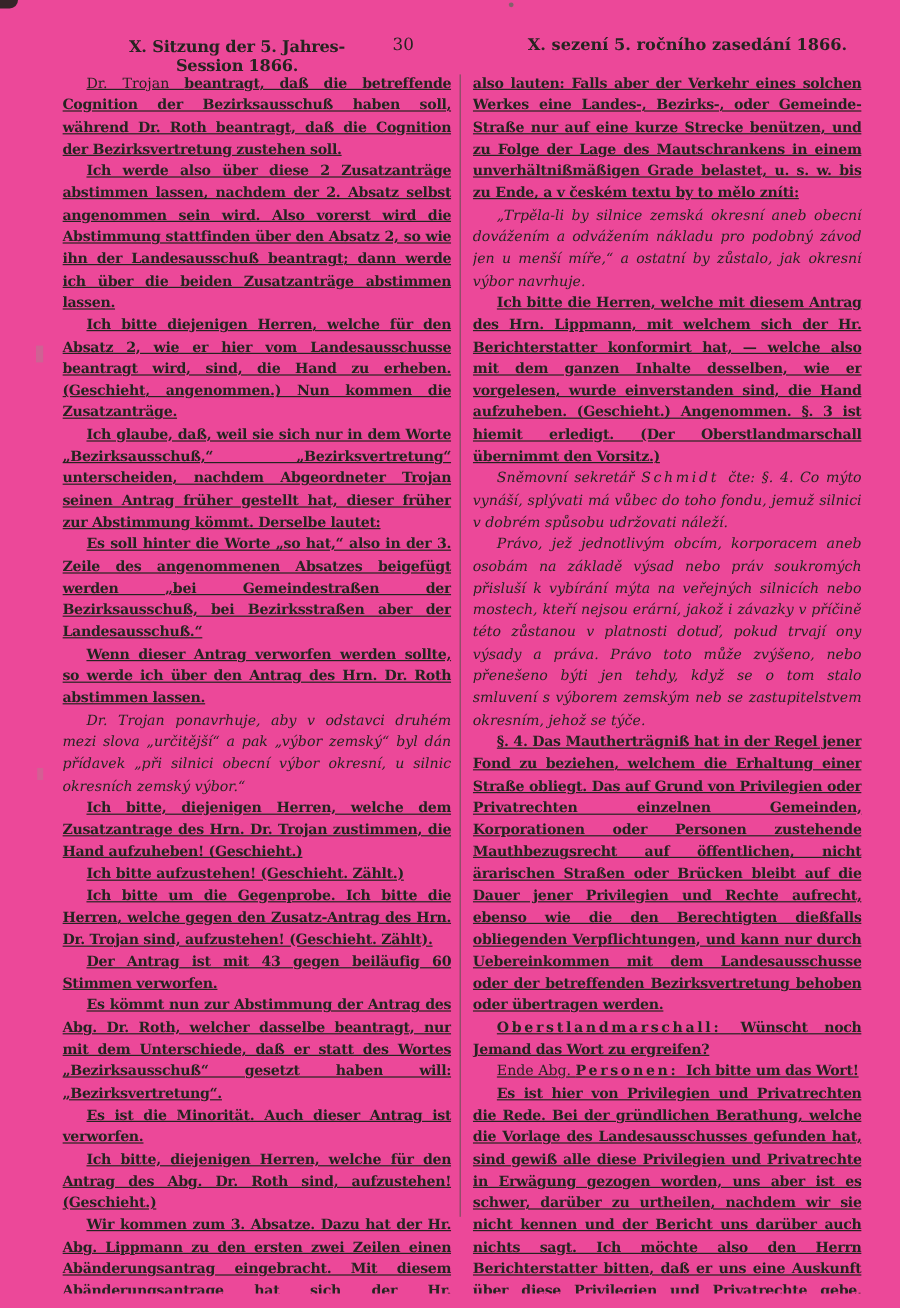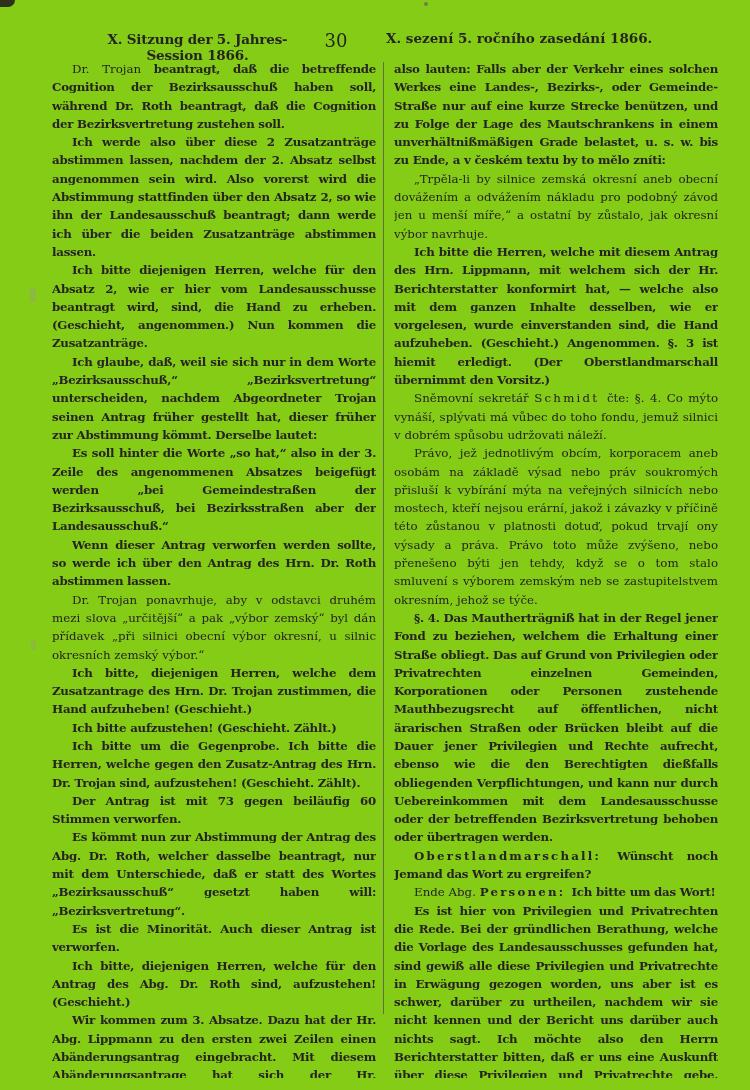--- a/index.html
+++ b/index.html
@@ -1,51 +1,51 @@
 <!DOCTYPE html>
 <html><head>
 <meta charset="utf-8">
 <style>
   html,body { margin:0; padding:0; background:#e9e7e2; }
   .page {
     position:relative; width:750px; height:1090px; margin:0 auto;
-    background:#84cc16; overflow:hidden; color:#262421;
+    background:#ec4899; overflow:hidden; color:#262421;
     font-family:"DejaVu Serif", serif;
   }
   
   .corner-smudge { position:absolute; top:0; left:0; width:15px; height:7px;
     background:#23201d; border-radius:0 0 8px 0; opacity:.9; }
   .top-speck { position:absolute; top:2px; left:424px; width:4px; height:4px;
     background:#6a675f; border-radius:50%; opacity:.8; }
   .margin-speck-1 { position:absolute; top:288px; left:30px; width:6px; height:14px;
     background:#9a968c; opacity:.35; }
   .margin-speck-2 { position:absolute; top:640px; left:31px; width:5px; height:10px;
     background:#9a968c; opacity:.3; }
 
   
   .h-left  { position:absolute; top:31px; left:80px;  width:235px; text-align:center; }
   .h-num   { position:absolute; top:30px; left:318px; width:36px;  text-align:center; }
-  .h-right { position:absolute; top:30px; left:386px; width:300px; text-align:left; }
+  .h-right { position:absolute; top:30px; left:406px; width:300px; text-align:right; }
   .h-left  { font-size:13.5px; font-weight:700; letter-spacing:-0.2px; }
-  .h-num   { font-size:18px;   font-weight:400; }
+  .h-num   { font-size:14px;   font-weight:400; }
   .h-right { font-size:13.5px; font-weight:700; }
 
   
   .divider { position:absolute; top:62px; left:383px; width:1px; height:952px;
     background:#55524c; opacity:.75; }
 
   
   .col { position:absolute; top:60px; width:324px; height:1018px; overflow:hidden;
     text-align:justify; font-size:11.8px; line-height:18.3px; }
   .col-left  { left:52px; }
   .col-right { left:394px; }
 
   p.para { margin:0; }
-  .fraktur { font-family:"DejaVu Serif", serif; font-weight:700; letter-spacing:-0.25px; }
-  .antiqua { font-family:"DejaVu Serif", serif; font-weight:400; letter-spacing:0; }
+  .fraktur { font-family:"DejaVu Serif", serif; font-weight:700; letter-spacing:-0.25px;text-decoration:underline; }
+  .antiqua { font-family:"DejaVu Serif", serif; font-weight:400; letter-spacing:0;font-style:italic; }
   .indent  { text-indent:1.7em; }
   span.pre-lead { font-weight:400; letter-spacing:0; }
   span.lead.spaced { letter-spacing:2.2px; }
   span.lead.roman  { font-weight:400; letter-spacing:0; }
 </style>
 </head>
 <body>
 
 <div class="page">
 
@@ -64,21 +64,21 @@
       <p class="para fraktur indent"><span class="lead roman">Dr. Trojan </span>beantragt, daß die betreffende Cognition der Bezirksausschuß haben soll, während Dr. Roth beantragt, daß die Cognition der Bezirksvertretung zustehen soll.</p>
       <p class="para fraktur indent">Ich werde also über diese 2 Zusatzanträge abstimmen lassen, nachdem der 2. Absatz selbst angenommen sein wird. Also vorerst wird die Abstimmung stattfinden über den Absatz 2, so wie ihn der Landesausschuß beantragt; dann werde ich über die beiden Zusatzanträge abstimmen lassen.</p>
       <p class="para fraktur indent">Ich bitte diejenigen Herren, welche für den Absatz 2, wie er hier vom Landesausschusse beantragt wird, sind, die Hand zu erheben. (Geschieht, angenommen.) Nun kommen die Zusatzanträge.</p>
       <p class="para fraktur indent">Ich glaube, daß, weil sie sich nur in dem Worte „Bezirksausschuß,“ „Bezirksvertretung“ unterscheiden, nachdem Abgeordneter Trojan seinen Antrag früher gestellt hat, dieser früher zur Abstimmung kömmt. Derselbe lautet:</p>
       <p class="para fraktur indent">Es soll hinter die Worte „so hat,“ also in der 3. Zeile des angenommenen Absatzes beigefügt werden „bei Gemeindestraßen der Bezirksausschuß, bei Bezirksstraßen aber der Landesausschuß.“</p>
       <p class="para fraktur indent">Wenn dieser Antrag verworfen werden sollte, so werde ich über den Antrag des Hrn. Dr. Roth abstimmen lassen.</p>
       <p class="para antiqua indent">Dr. Trojan ponavrhuje, aby v odstavci druhém mezi slova „určitější“ a pak „výbor zemský“ byl dán přídavek „při silnici obecní výbor okresní, u silnic okresních zemský výbor.“</p>
       <p class="para fraktur indent">Ich bitte, diejenigen Herren, welche dem Zusatzantrage des Hrn. Dr. Trojan zustimmen, die Hand aufzuheben! (Geschieht.)</p>
       <p class="para fraktur indent">Ich bitte aufzustehen! (Geschieht. Zählt.)</p>
       <p class="para fraktur indent">Ich bitte um die Gegenprobe. Ich bitte die Herren, welche gegen den Zusatz-Antrag des Hrn. Dr. Trojan sind, aufzustehen! (Geschieht. Zählt).</p>
-      <p class="para fraktur indent">Der Antrag ist mit 73 gegen beiläufig 60 Stimmen verworfen.</p>
+      <p class="para fraktur indent">Der Antrag ist mit 43 gegen beiläufig 60 Stimmen verworfen.</p>
       <p class="para fraktur indent">Es kömmt nun zur Abstimmung der Antrag des Abg. Dr. Roth, welcher dasselbe beantragt, nur mit dem Unterschiede, daß er statt des Wortes „Bezirksausschuß“ gesetzt haben will: „Bezirksvertretung“.</p>
       <p class="para fraktur indent">Es ist die Minorität. Auch dieser Antrag ist verworfen.</p>
       <p class="para fraktur indent">Ich bitte, diejenigen Herren, welche für den Antrag des Abg. Dr. Roth sind, aufzustehen! (Geschieht.)</p>
       <p class="para fraktur indent">Wir kommen zum 3. Absatze. Dazu hat der Hr. Abg. Lippmann zu den ersten zwei Zeilen einen Abänderungsantrag eingebracht. Mit diesem Abänderungsantrage hat sich der Hr. Berichterstatter einverstanden erklärt.</p>
     </div>
   <div class="col col-right">
       <p class="para fraktur">also lauten: Falls aber der Verkehr eines solchen Werkes eine Landes-, Bezirks-, oder Gemeinde-Straße nur auf eine kurze Strecke benützen, und zu Folge der Lage des Mautschrankens in einem unverhältnißmäßigen Grade belastet, u. s. w. bis zu Ende, a v českém textu by to mělo zníti:</p>
       <p class="para antiqua indent">„Trpěla-li by silnice zemská okresní aneb obecní dovážením a odvážením nákladu pro podobný závod jen u menší míře,“ a ostatní by zůstalo, jak okresní výbor navrhuje.</p>
       <p class="para fraktur indent">Ich bitte die Herren, welche mit diesem Antrag des Hrn. Lippmann, mit welchem sich der Hr. Berichterstatter konformirt hat, — welche also mit dem ganzen Inhalte desselben, wie er vorgelesen, wurde einverstanden sind, die Hand aufzuheben. (Geschieht.) Angenommen. §. 3 ist hiemit erledigt. (Der Oberstlandmarschall übernimmt den Vorsitz.)</p>
       <p class="para antiqua indent"><span class="pre-lead">Sněmovní sekretář </span><span class="lead spaced">Schmidt </span>čte: §. 4. Co mýto vynáší, splývati má vůbec do toho fondu, jemuž silnici v dobrém spůsobu udržovati náleží.</p>

